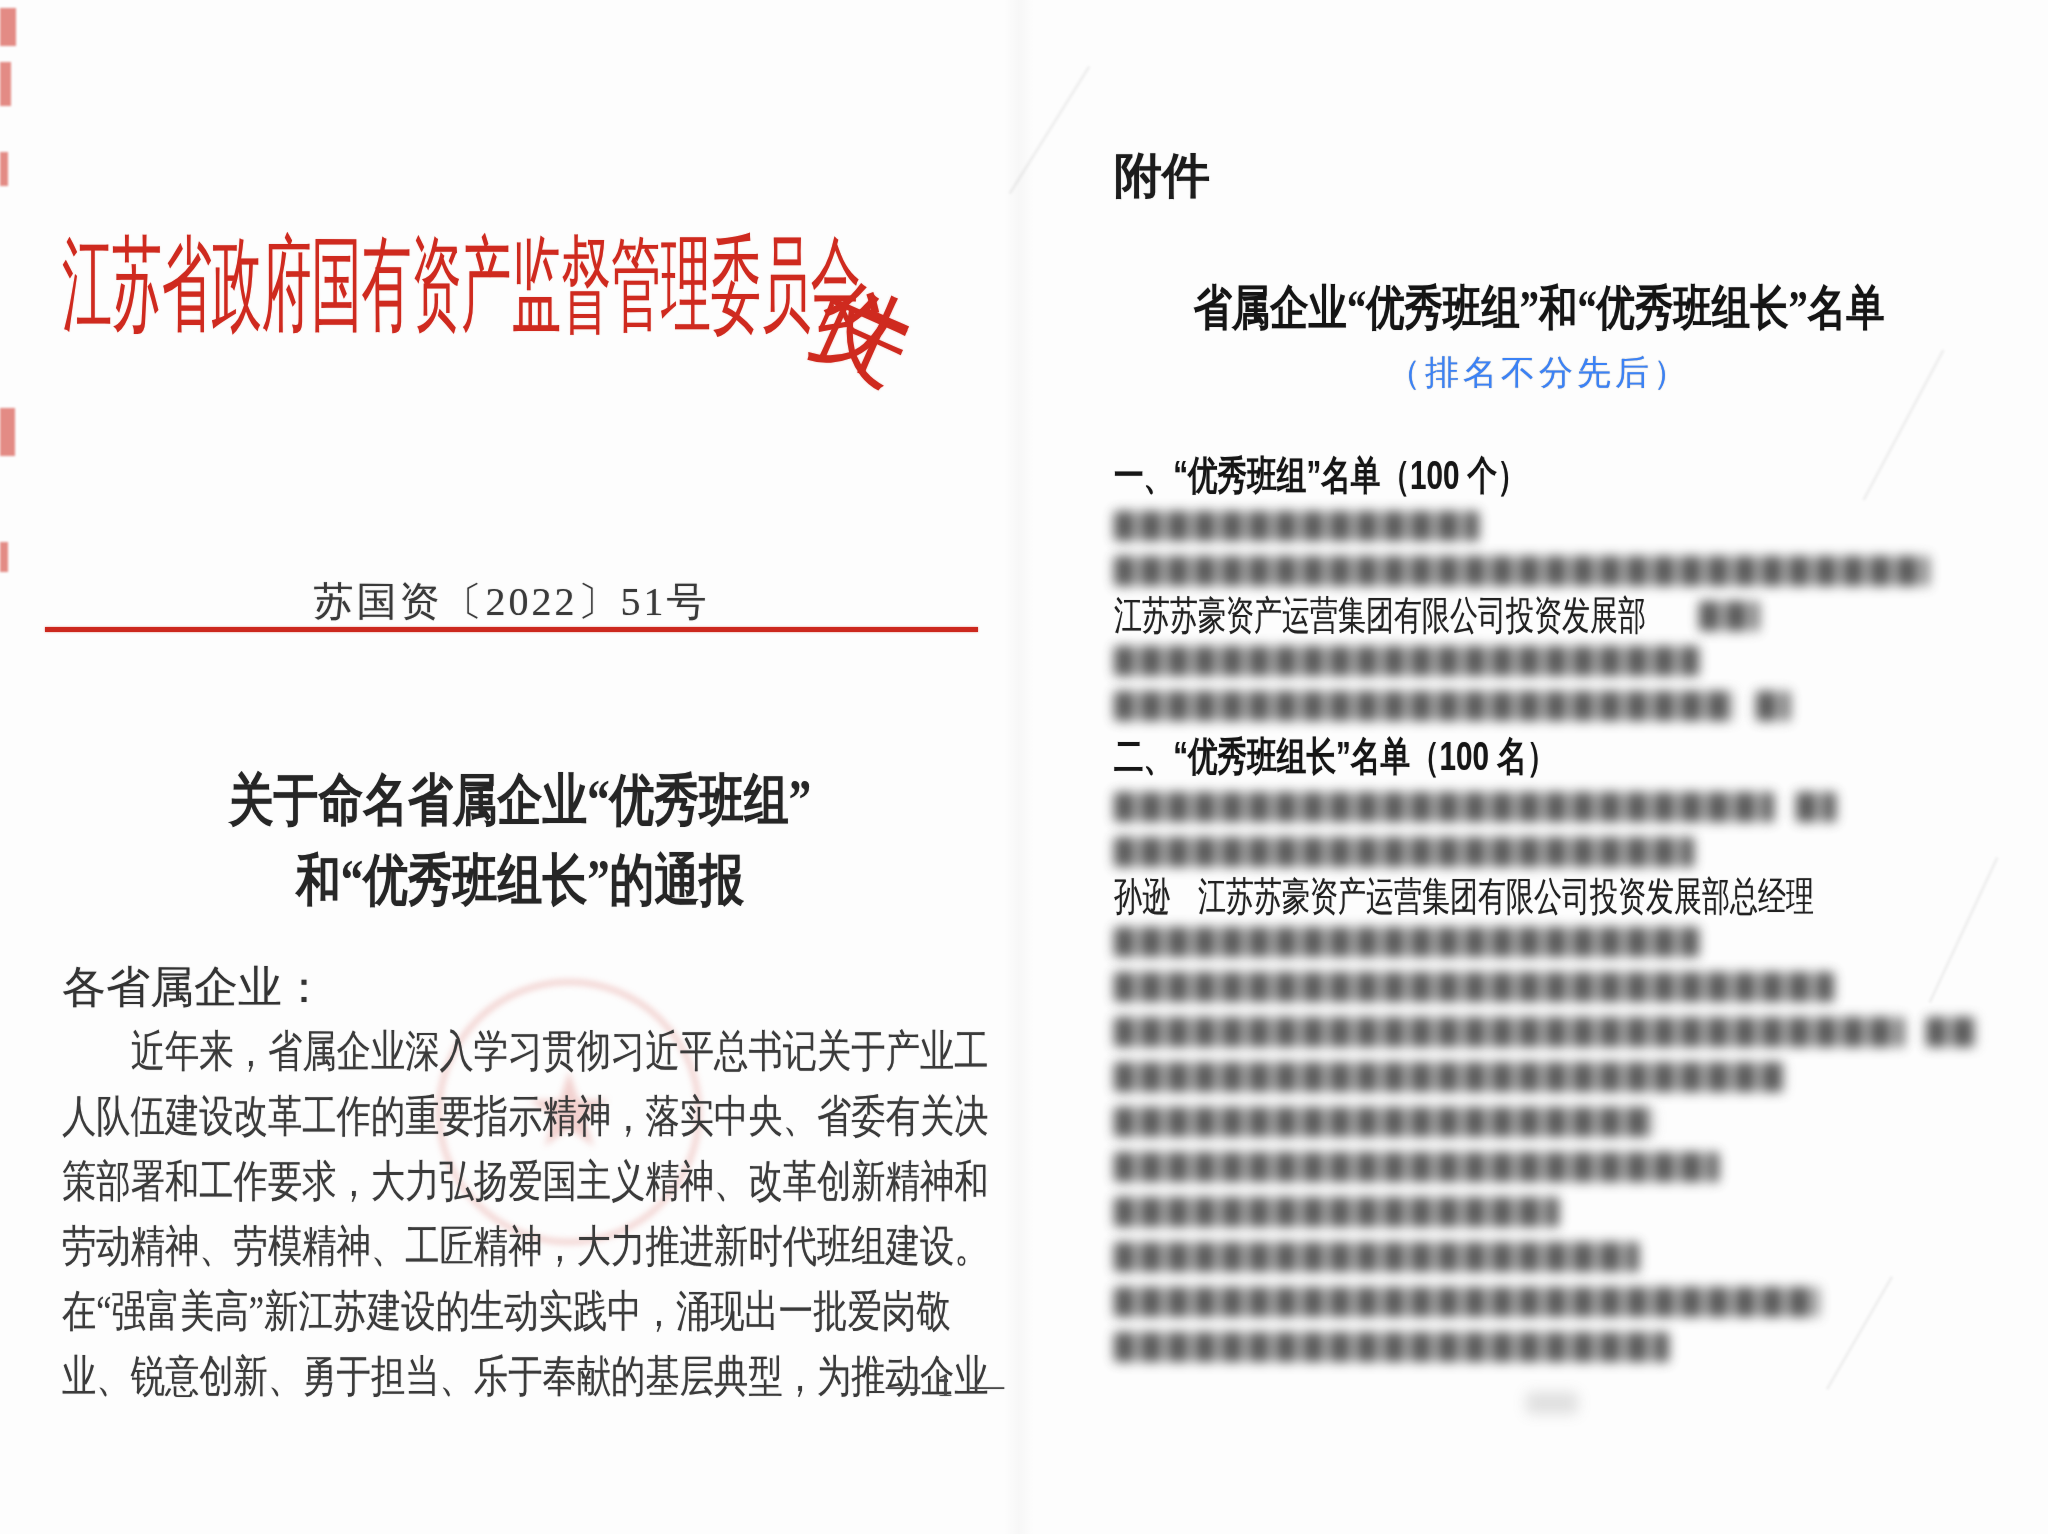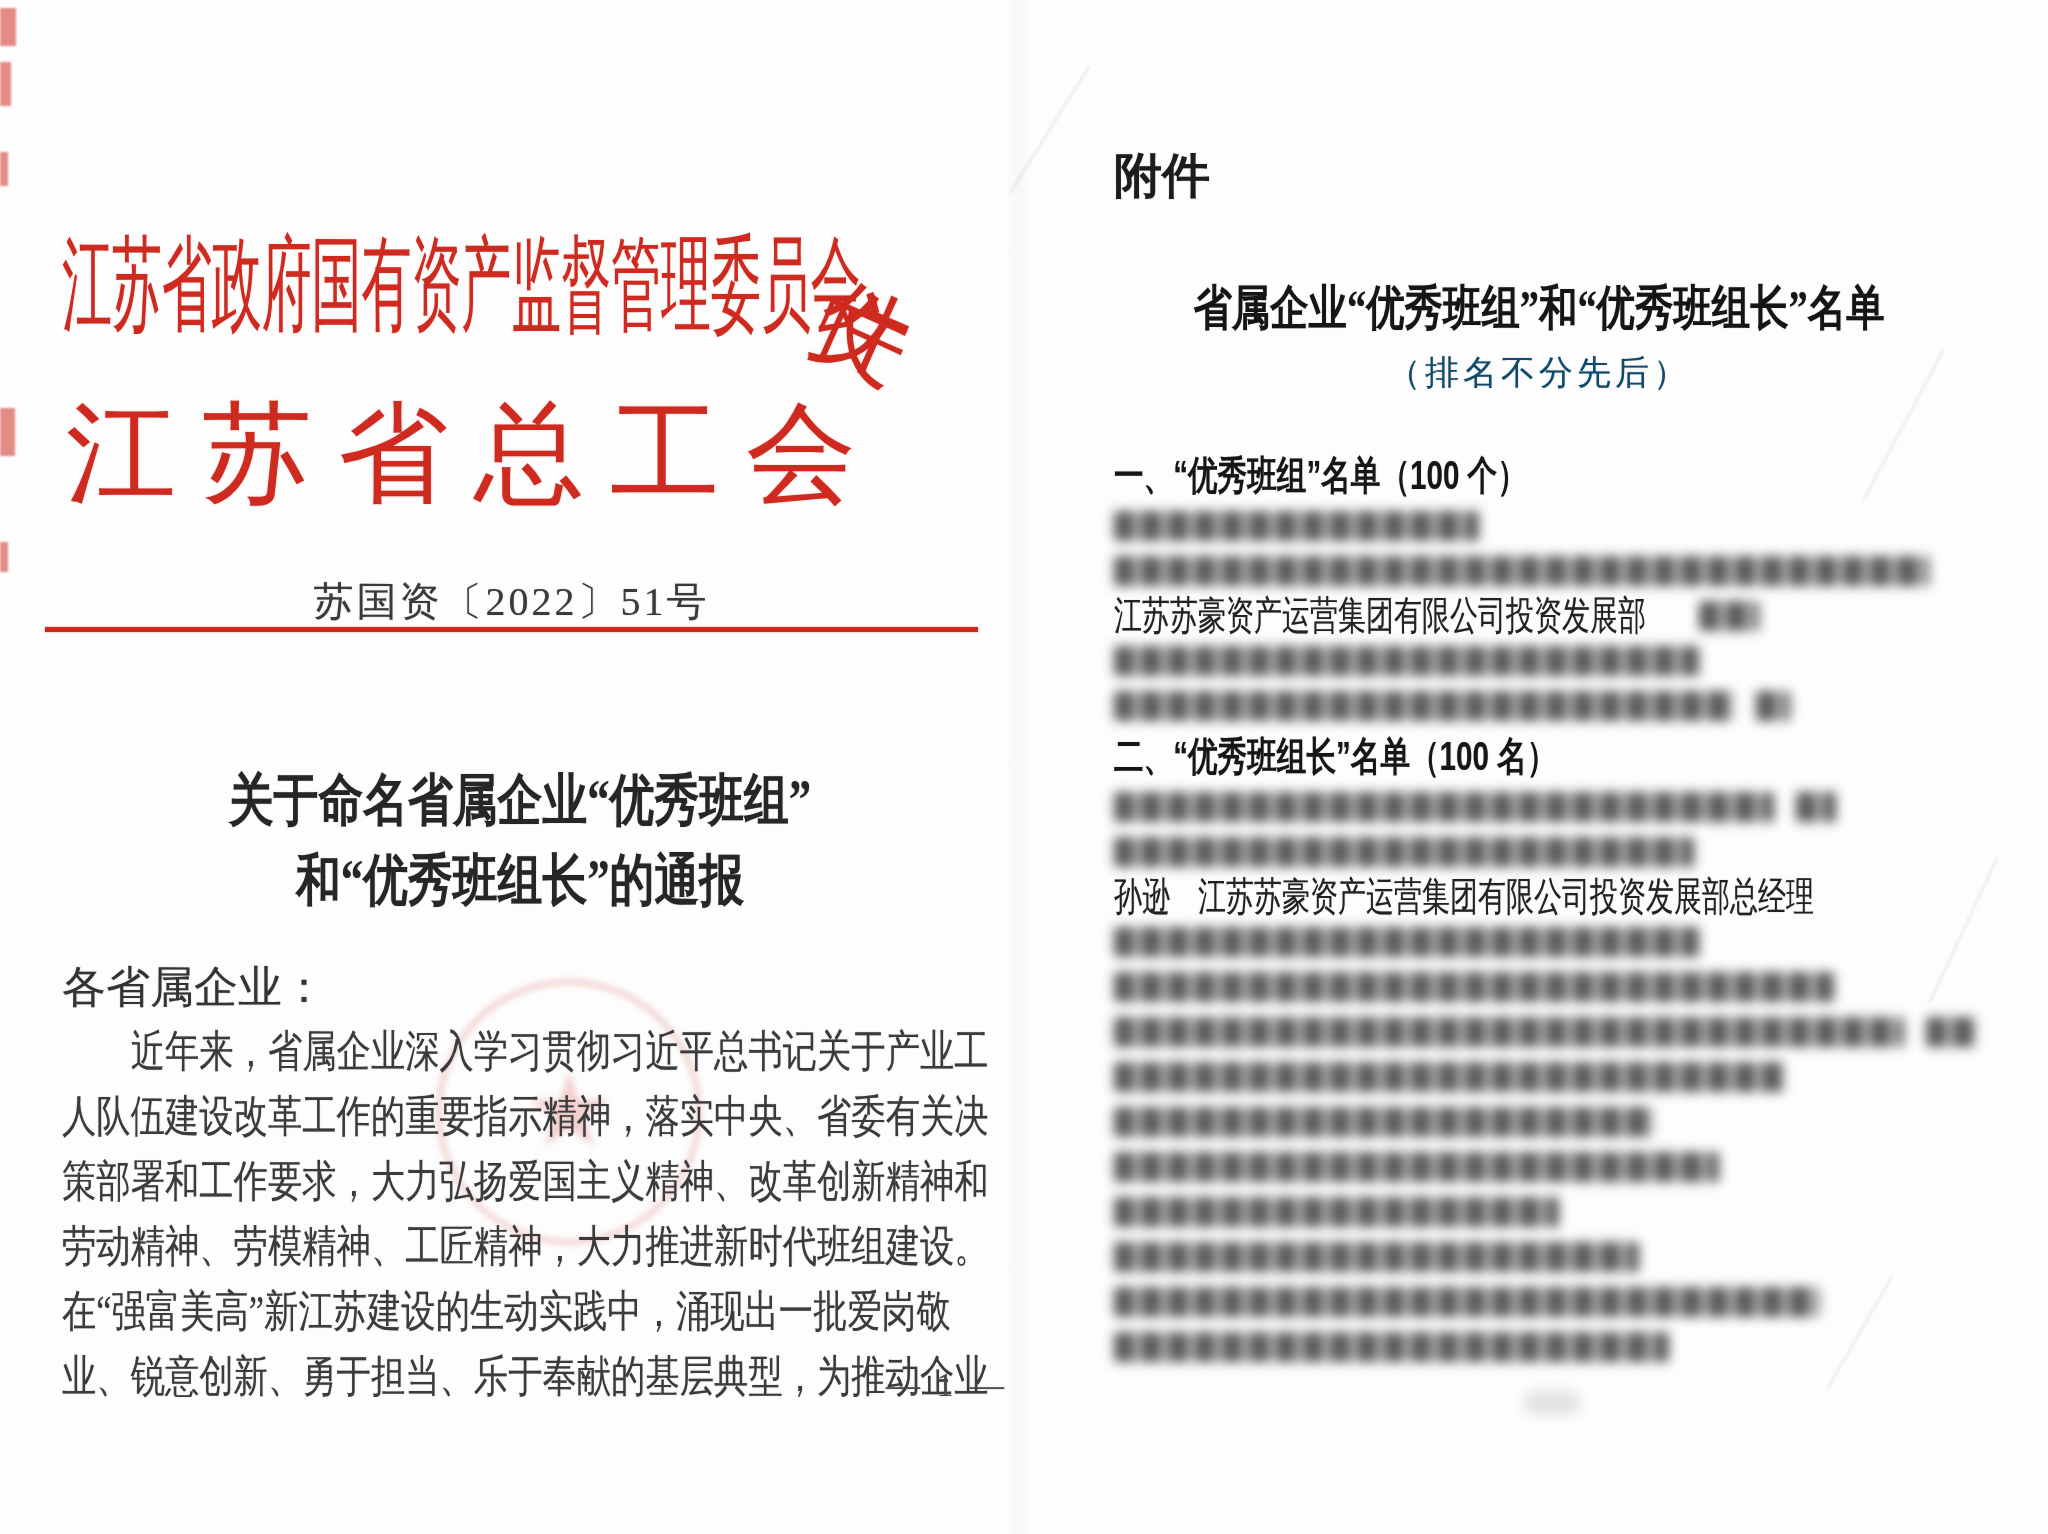--- a/index.html
+++ b/index.html
@@ -35,21 +35,21 @@
   .scratch{width:3px;background:rgba(60,60,60,.07);filter:blur(1px);}
 
   .seam{left:1004px;top:0;width:30px;height:1534px;
         background:linear-gradient(90deg,rgba(0,0,0,0) 0%,rgba(0,0,0,.025) 50%,rgba(0,0,0,0) 100%);}
 
   
   .sans{font-family:"Liberation Sans","DejaVu Sans",sans-serif;}
   .attach-label{left:1114px;top:144px;font-size:48px;font-weight:700;color:#1c1c1c;}
   .roster-title{left:1030px;top:276px;width:1018px;text-align:center;font-size:48px;font-weight:700;color:#151515;}
   .roster-title .tl{display:inline-block;transform:scaleX(.8);transform-origin:50% 50%;white-space:nowrap;}
-  .roster-subtitle{left:1030px;top:350px;width:1018px;text-align:center;font-size:34px;color:#0c4a6e;letter-spacing:4px;}
+  .roster-subtitle{left:1030px;top:350px;width:1018px;text-align:center;font-size:34px;color:#3b82f6;letter-spacing:4px;}
   .roster-sections{left:1114px;top:448px;width:880px;text-decoration:underline;}
   .sec-heading{height:56px;font-size:40px;font-weight:700;color:#161616;white-space:nowrap;}
   .sec-heading .hx{display:inline-block;transform:scaleX(.74);transform-origin:0 50%;white-space:nowrap;}
   .entry-row{position:relative;height:45px;}
   .entry-text{display:inline-block;font-size:40px;line-height:44px;white-space:nowrap;
               transform:scaleX(.7);transform-origin:0 50%;color:#222;}
   .blur-bar{position:absolute;left:0;top:7px;height:30px;border-radius:3px;opacity:.85;
             background:repeating-linear-gradient(90deg,#3e3e3e 0px,#3e3e3e 20px,#bdbdbd 20px,#bdbdbd 27px);
             filter:blur(6px);}
   .page-num-right{left:1526px;top:1392px;width:52px;height:22px;background:#777;filter:blur(7px);opacity:.22;border-radius:3px;}
@@ -58,21 +58,20 @@
 <body>
 
 <div class="canvas">
 
   <div class="abs org1 red">
     <span class="squeeze">江苏省政府国有资产监督管理委员会</span>
   </div>
 
   <div class="abs doc-type red">文件</div>
 
-  <div class="abs org2 red">江苏省总工会</div>
 
   <div class="abs doc-number scan">苏国资〔2022〕51号</div>
 
   <div class="abs red-rule"></div>
 
   <div class="abs doc-title scan">
     <span class="tl">关于命名省属企业“优秀班组”</span><br>
     <span class="tl">和“优秀班组长”的通报</span>
   </div>
 

